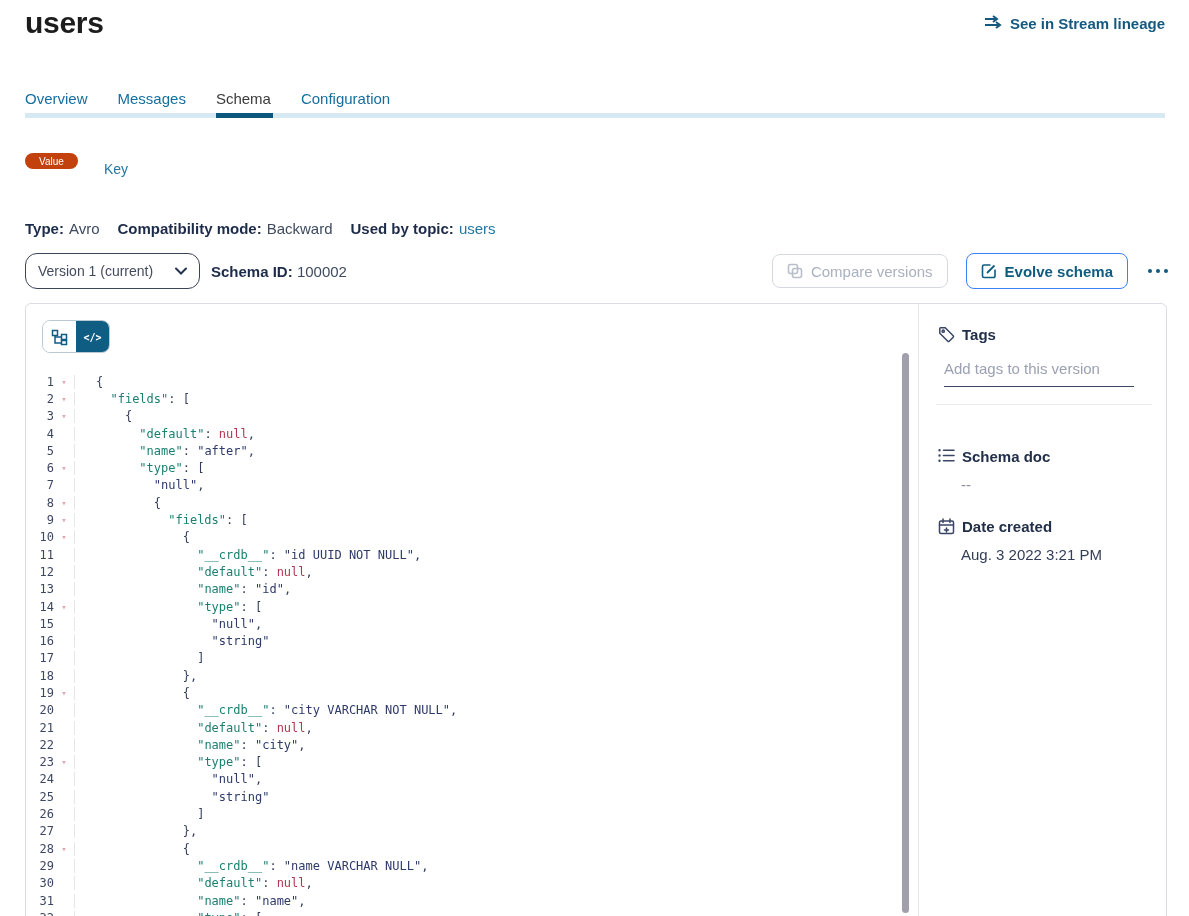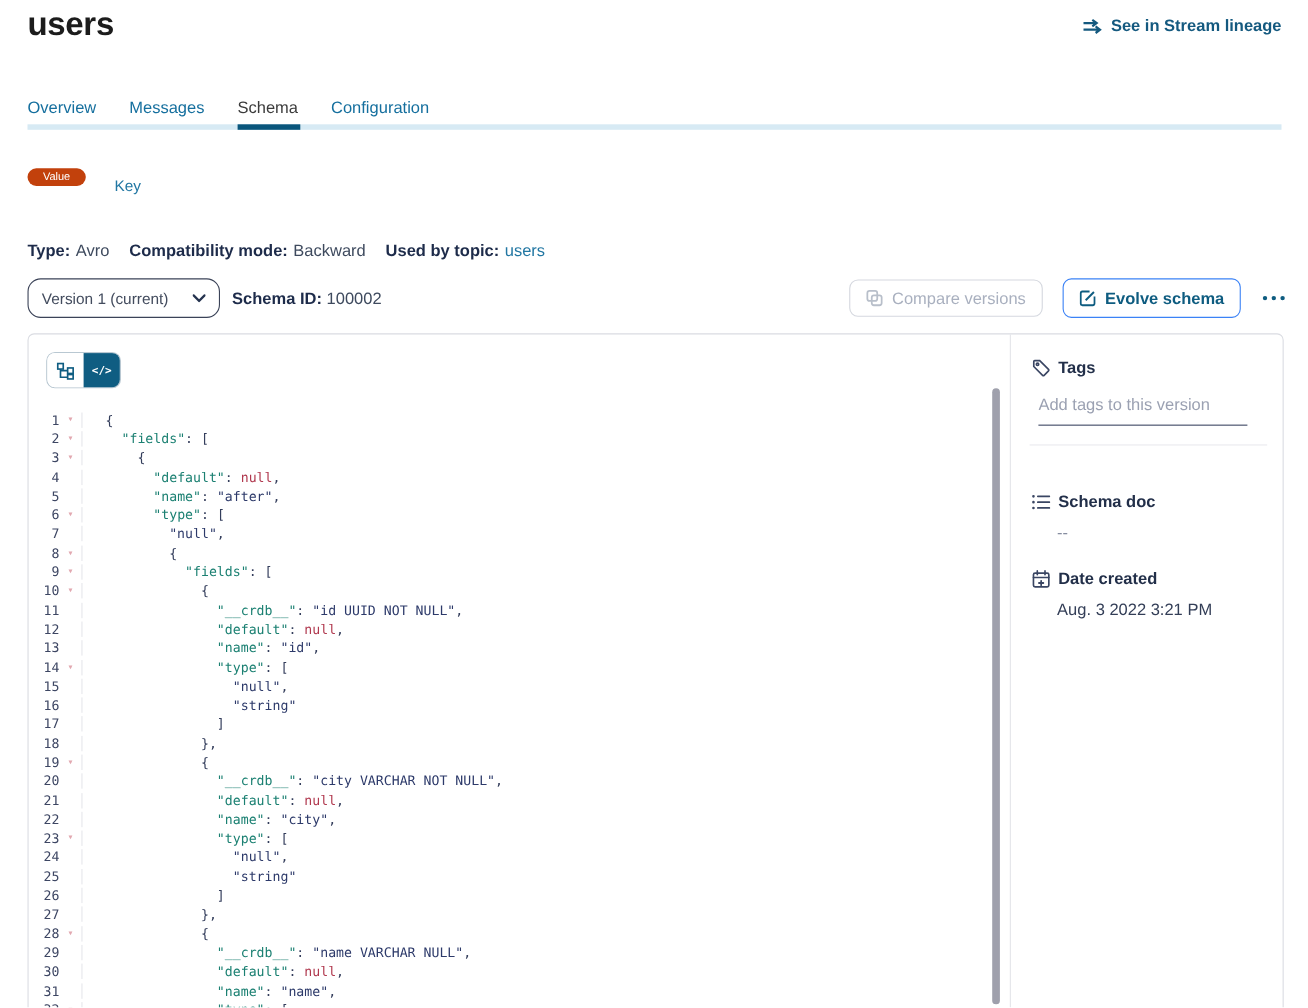--- a/index.html
+++ b/index.html
@@ -8,21 +8,21 @@
     position:relative; width:1189px; height:916px; overflow:hidden;
     font-family:"Liberation Sans", sans-serif; color:#3e4a5e; background:#fff;
   }
   
   .page-title {
     position:absolute; left:25px; top:6px;
     font-size:30px; font-weight:700; letter-spacing:-.3px; color:#1c1c1c;
   }
   .lineage-link {
     position:absolute; right:24px; top:15px;
-    display:flex; align-items:center; gap:7px;
+    display:flex; gap:7px;
     font-size:15px; font-weight:600; color:#14597f; cursor:pointer; text-decoration:none;
   }
   
   .tabs { position:absolute; left:25px; top:90px; display:flex; gap:30px; font-size:15px; }
   .tab { color:#156f9e; cursor:pointer; padding-bottom:8px; font-weight:500; }
   .tab.active { color:#3b3b3b; }
   .tab-underline { position:absolute; left:25px; top:113px; width:1140px; height:5px; background:#d7eaf4; }
   .tab-underline-active { position:absolute; left:191px; top:0; width:57px; height:5px; background:#0a567c; }
   
   .seg-button {
@@ -83,21 +83,21 @@
   .tok-p { color:#343e5c; }
   .tok-k { color:#1b8072; }
   .tok-s { color:#2d3a6a; }
   .tok-a { color:#b0384e; }
   .scroll-thumb {
     position:absolute; left:876px; top:49px; width:7px; height:560px;
     background:#9fa0ac; border-radius:4px;
   }
   
   .sidebar { width:247px; padding:22px 16px 0 19px; }
-  .sb-head { display:flex; align-items:center; gap:7px; font-size:15px; font-weight:700; color:#222f49; }
+  .sb-head { display:flex; gap:7px; font-size:15px; font-weight:700; color:#222f49; }
   .sb-head svg { flex:0 0 auto; }
   .tags-input {
     display:block; margin:17px 0 0 6px; width:190px;
     border:none; border-bottom:1px solid #3c4663; background:transparent;
     font-family:inherit; font-size:15px; color:#3e4a5e; padding:0 0 9px 0; outline:none;
   }
   .tags-input::placeholder { color:#9ba1b2; }
   .sb-divider { height:1px; background:#e9eaee; margin:17px 0 0 -2px; width:216px; }
   .sb-section-doc { margin-top:43px; }
   .sb-section-date { margin-top:25px; }

